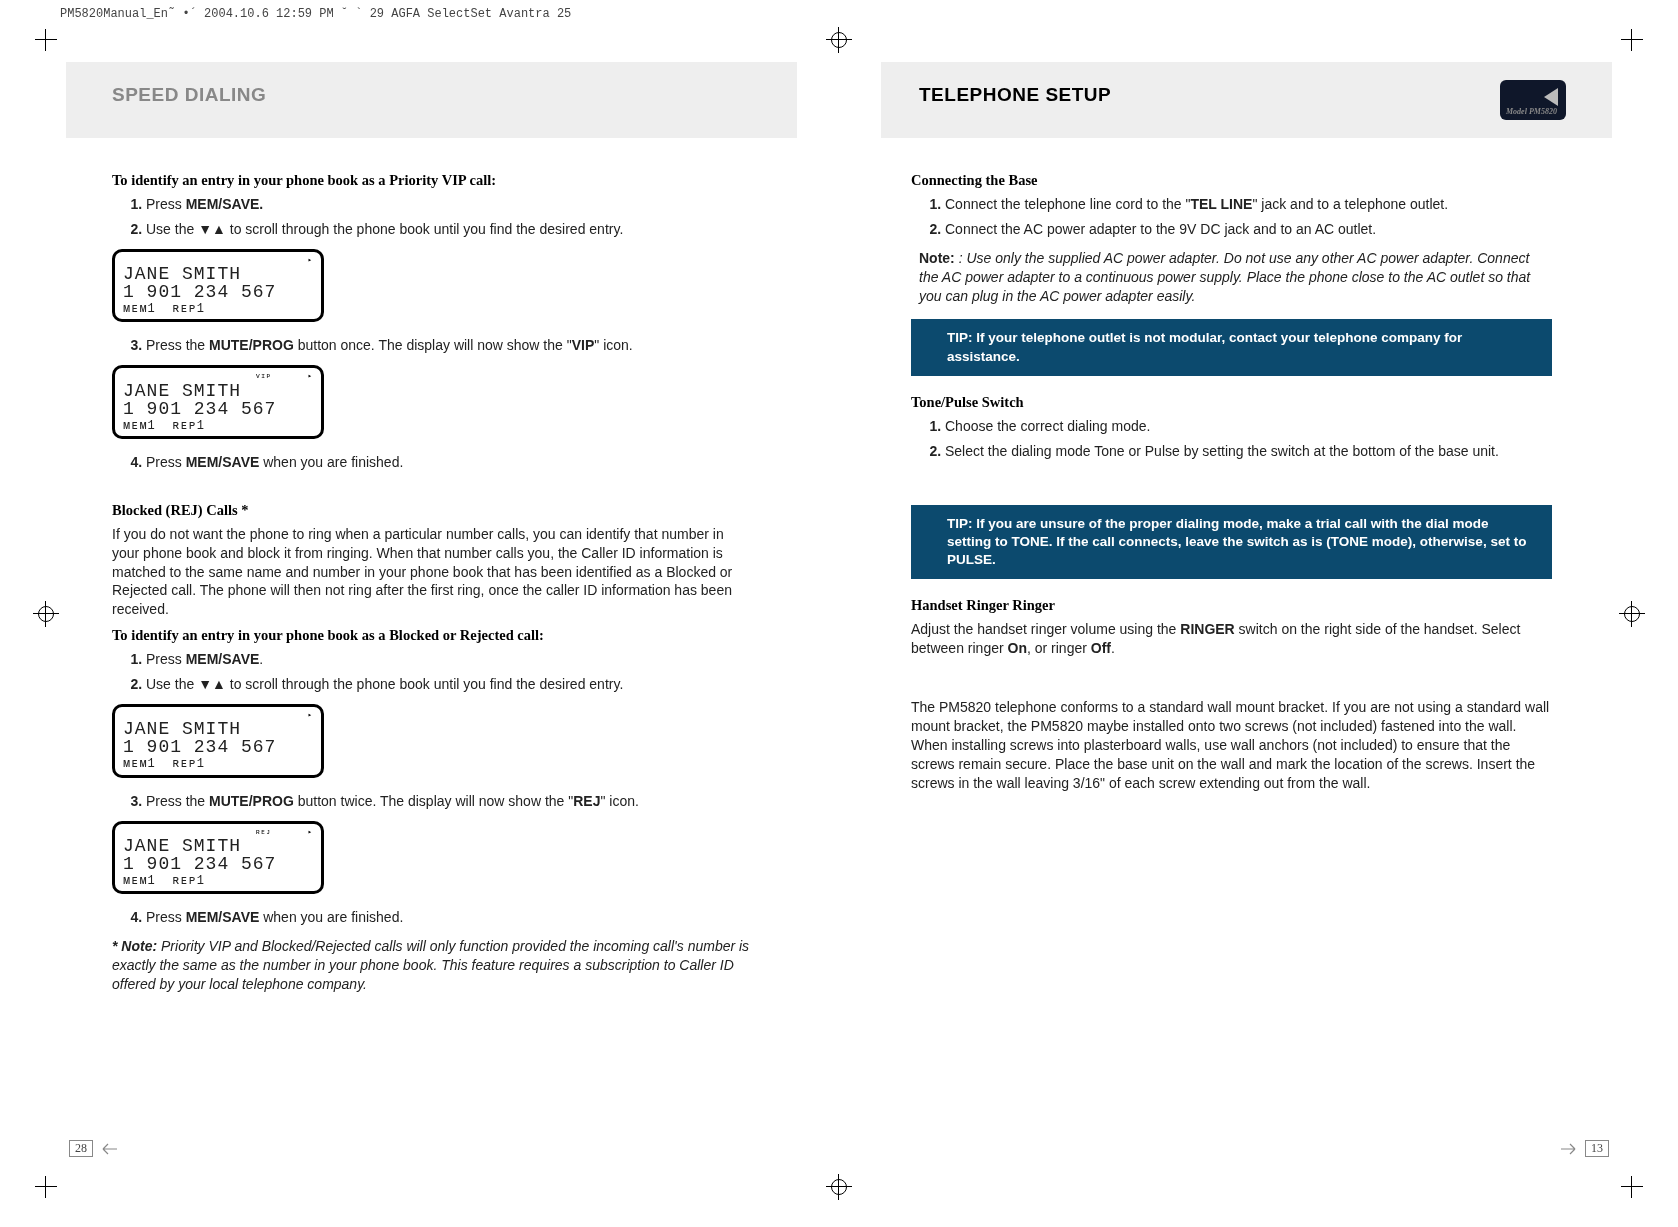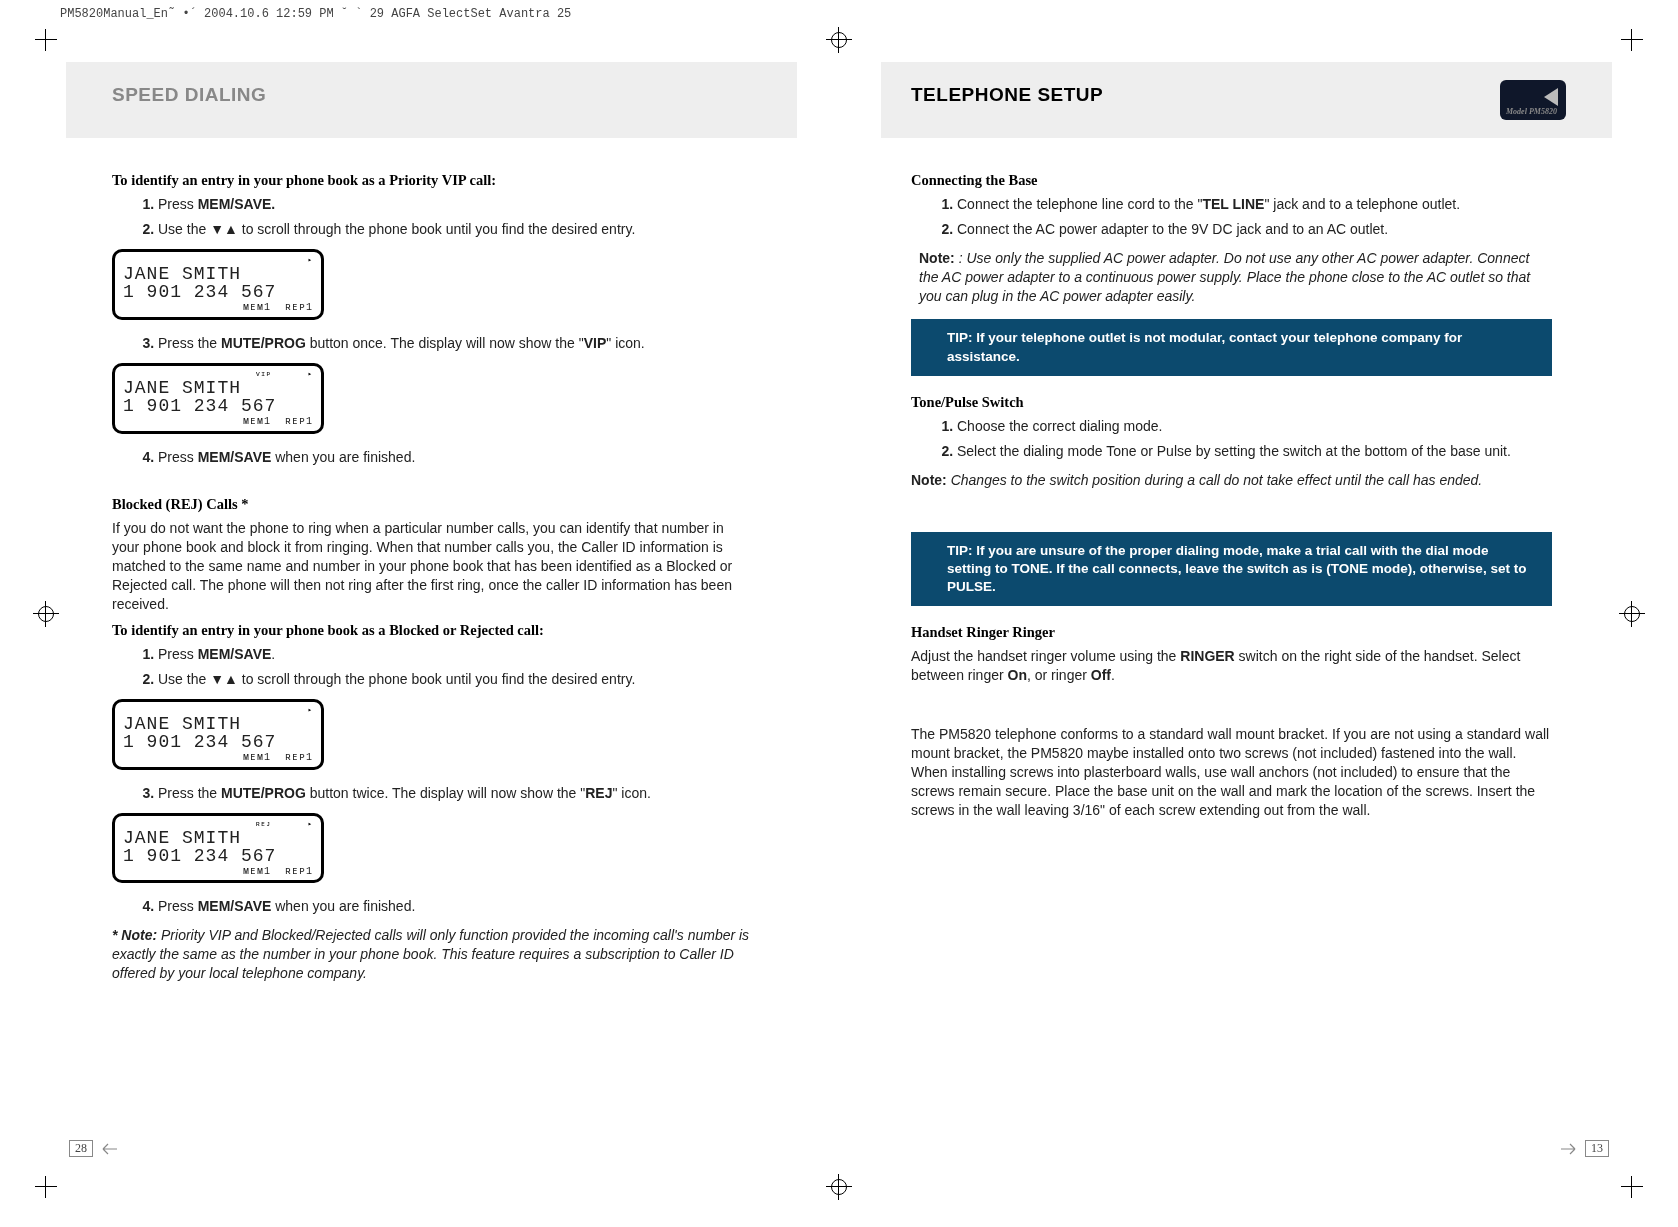--- a/index.html
+++ b/index.html
@@ -13,36 +13,36 @@
   .cmark.tl{left:-11px;top:-11px}.cmark.tr{right:-11px;top:-11px}.cmark.bl{left:-11px;bottom:-11px}.cmark.br{right:-11px;bottom:-11px}
   .regmark{position:absolute;width:26px;height:26px}
   .regmark:before{content:"";position:absolute;left:12px;top:0;width:1px;height:26px;background:#000}
   .regmark:after{content:"";position:absolute;top:12px;left:0;height:1px;width:26px;background:#000}
   .regmark span{position:absolute;left:5px;top:5px;width:14px;height:14px;border:1px solid #000;border-radius:50%}
   .sheet{position:absolute;inset:62px 66px 62px 66px;display:flex;gap:84px}
   .page{flex:1;position:relative;padding:7px 30px}
   .hdrbar{position:absolute;left:0;right:0;top:0;height:76px;background:#eee}
   .hdrtitle{position:absolute;top:22px;font:700 19px Verdana,sans-serif;color:#888;letter-spacing:.5px}
   .page.left .hdrtitle{left:46px}
-  .page.right .hdrtitle{left:30px}
+  .page.right .hdrtitle{left:38px}
   .modeltag{position:absolute;top:18px;right:46px;width:66px;height:40px;border-radius:6px;background:#0f172a}
   .modeltag span{position:absolute;left:6px;bottom:4px;font:italic 700 8px Verdana;color:#888}
   .modeltag .arrow{position:absolute;right:8px;top:8px;width:0;height:0;border-top:9px solid transparent;border-bottom:9px solid transparent;border-right:14px solid #bbb}
   .content{position:absolute;left:46px;right:46px;top:110px;bottom:48px;font-size:14px;line-height:1.35;color:#222}
   .page.right .content{left:30px;right:60px}
   h4{margin:0 0 6px;font:700 14.5px Verdana;color:#000}
   ol{margin:4px 0 10px 0;padding-left:30px}
-  ol li{margin:2px 16px 6px}
+  ol li{margin:2px 4px 6px}
   ol li::marker{font-weight:700}
   .b{font-weight:700}
   .lcd{border:3px solid #000;border-radius:10px;width:190px;padding:4px 8px 2px;margin:8px 0 14px;font-family:"Courier New",monospace}
   .lcd .top{font-size:7px;text-align:right;letter-spacing:1px;color:#000}
   .lcd .name{font:400 18px/1 "Courier New",monospace;letter-spacing:1px}
   .lcd .num{font:400 18px/1 "Courier New",monospace;letter-spacing:1px}
-  .lcd .bot{font-size:10px;text-align:right;letter-spacing:1px}
+  .lcd .bot{font-size:12px;text-align:left;letter-spacing:1px}
   .tipbox{background:#0c4a6e;color:#fff;padding:10px 18px 10px 36px;margin:14px 0 18px;font-size:13.5px;line-height:1.35}
   .tipbox .tl{font-weight:700}
   .notei{font-style:italic;color:#222}
   .pagenum{position:absolute;bottom:8px;font:12px Verdana;color:#444}
   .pagenum .box{border:1px solid #888;padding:0 5px;margin:0 3px;display:inline-block}
   .pnarrow{display:inline-block;vertical-align:middle}
   .gap{height:20px}
   .arrowglyph{font-family:Arial,sans-serif}
 </style>
 </head>
@@ -154,21 +154,20 @@
         <li>Connect the AC power adapter to the 9V DC jack and to an AC outlet.</li>
       </ol>
       <p class="notei" style="margin:2px 8px 8px"><span class="b" style="font-style:normal">Note:</span><span> : Use only the supplied AC power adapter. Do not use any other AC power adapter. Connect the AC power adapter to a continuous power supply. Place the phone close to the AC outlet so that you can plug in the AC power adapter easily.</span></p>
       <div class="tipbox"><span class="tl">TIP:</span><span class="tl"> If your telephone outlet is not modular, contact your telephone company for assistance.</span></div>
 
       <h4>Tone/Pulse Switch</h4>
       <ol>
         <li>Choose the correct dialing mode.</li>
         <li>Select the dialing mode Tone or Pulse by setting the switch at the bottom of the base unit.</li>
       </ol>
-      <p class="notei" style="margin:2px 0 8px"><span class="b" style="font-style:normal">Note:</span><span> Changes to the switch position during a call do not take effect until the call has ended.</span></p>
       <div class="gap"></div>
       <div class="tipbox"><span class="tl">TIP:</span><span class="tl"> If you are unsure of the proper dialing mode, make a trial call with the dial mode setting to TONE. If the call connects, leave the switch as is (TONE mode), otherwise, set to PULSE.</span></div>
 
       <h4>Handset Ringer Ringer</h4>
       <p style="margin:2px 0 18px">
         <span>Adjust the handset ringer volume using the </span><span class="b">RINGER</span><span> switch on the right side of the handset. Select between ringer </span><span class="b">On</span><span>, or ringer </span><span class="b">Off</span><span>.</span>
       </p>
 
       <div class="gap"></div>
       <p style="margin:2px 0">The PM5820 telephone conforms to a standard wall mount bracket. If you are not using a standard wall mount bracket, the PM5820 maybe installed onto two screws (not included) fastened into the wall. When installing screws into plasterboard  walls, use wall anchors (not included) to ensure that the screws remain secure.  Place the base unit on the wall and mark the location of the screws. Insert the  screws in the wall leaving 3/16" of each screw extending out from the wall.</p>

